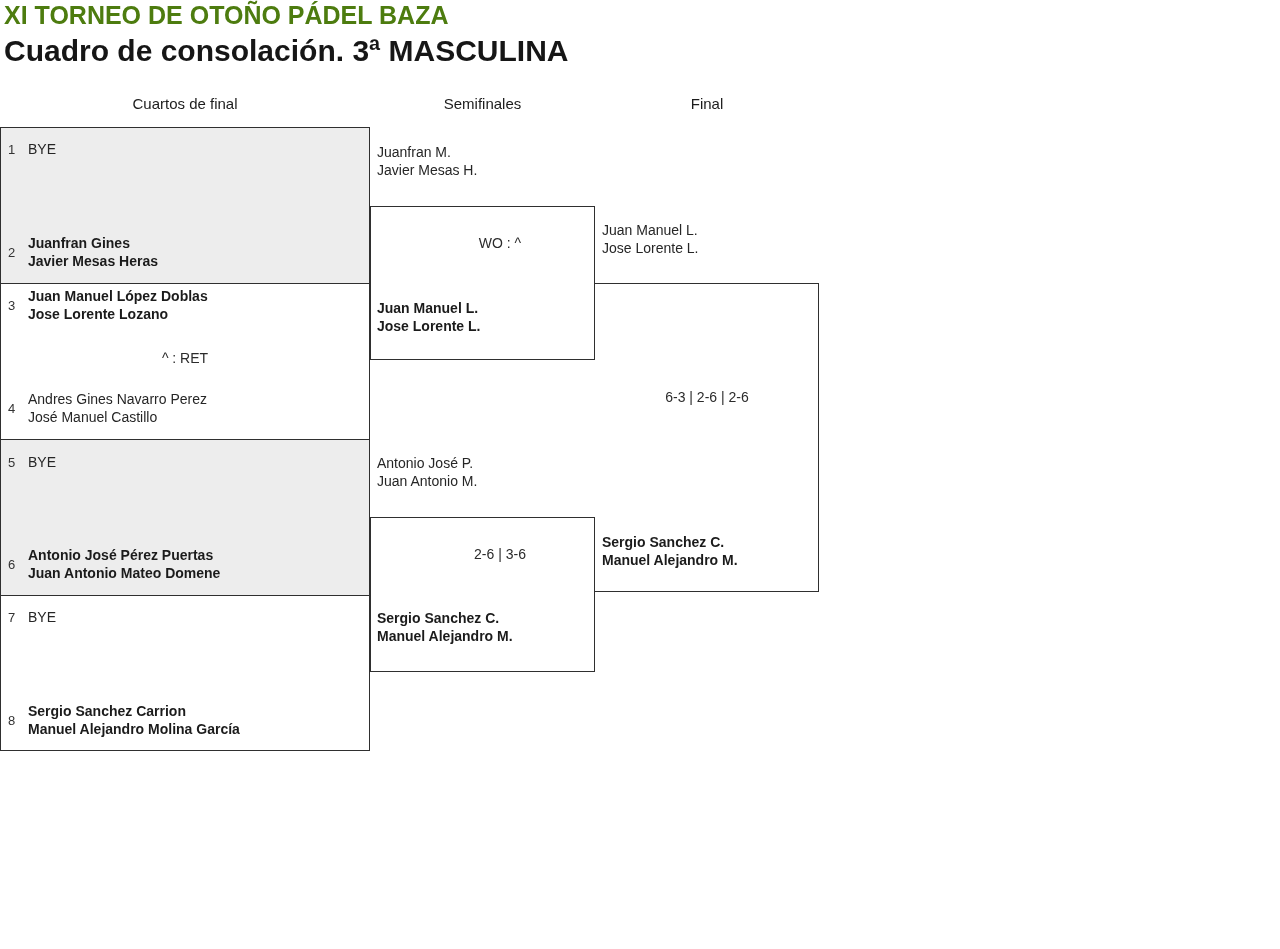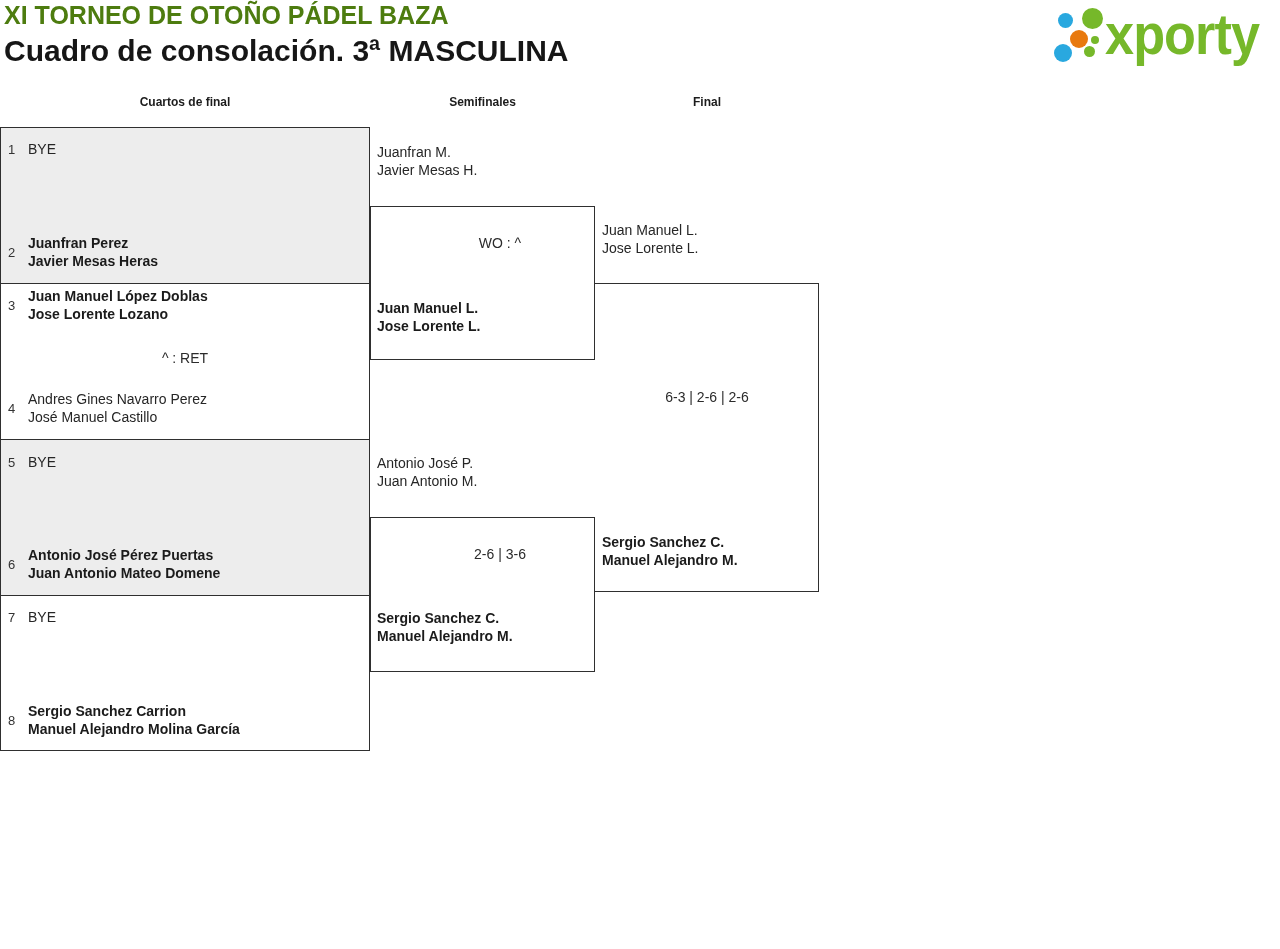--- a/index.html
+++ b/index.html
@@ -10,21 +10,21 @@
   .abs{position:absolute;white-space:nowrap;line-height:1;}
   
   .title-l1{left:4px;top:3px;font-size:25px;font-weight:bold;color:#4d7c0f;}
   .title-l2{left:4px;top:36px;font-size:30px;font-weight:bold;color:#161616;}
   
   .logo{left:1048px;top:0;width:228px;height:78px;cursor:pointer;}
   .dot{position:absolute;border-radius:50%;}
   .logo-text{position:absolute;left:57px;top:5px;font-size:58px;font-weight:bold;
     letter-spacing:-1px;transform:scaleX(0.9);transform-origin:left top;line-height:1;}
   
-  .hdr{top:96px;font-size:12px;font-weight:bold;text-align:center;color:#1c1c1c;}
+  .hdr{top:96px;font-size:15px;font-weight:normal;text-align:center;color:#1c1c1c;}
   .hdr-qf{left:0;width:370px;}
   .hdr-sf{left:370px;width:225px;}
   .hdr-f{left:595px;width:224px;}
   
   .box{position:absolute;box-sizing:border-box;border:1px solid #2f2f2f;}
   .qf-box{left:0;width:370px;}
   .qf1{top:127px;height:157px;background:#ededed;}
   .qf2{top:283px;height:157px;background:#ffffff;}
   .qf3{top:439px;height:157px;background:#ededed;}
   .qf4{top:595px;height:156px;background:#ffffff;}
@@ -63,43 +63,34 @@
   .p-fwa{left:602px;top:535px;} .p-fwb{left:602px;top:553px;}
 </style>
 </head>
 <body>
 
 <div class="canvas">
 
   <div class="abs title-l1">XI TORNEO DE OTOÑO PÁDEL BAZA</div>
   <div class="abs title-l2">Cuadro de consolación. 3ª MASCULINA</div>
 
-  <div class="abs logo">
-    <span class="dot" style="left:10px;top:13px;width:15px;height:15px;background:#29a8df;"></span>
-    <span class="dot" style="left:34px;top:8px;width:21px;height:21px;background:#76b82a;"></span>
-    <span class="dot" style="left:22px;top:30px;width:18px;height:18px;background:#e8790e;"></span>
-    <span class="dot" style="left:43px;top:36px;width:8px;height:8px;background:#76b82a;"></span>
-    <span class="dot" style="left:6px;top:44px;width:18px;height:18px;background:#29a8df;"></span>
-    <span class="dot" style="left:36px;top:46px;width:11px;height:11px;background:#76b82a;"></span>
-    <span class="logo-text" style="color:#76b82a;">xporty</span>
-  </div>
 
   <div class="abs hdr hdr-qf">Cuartos de final</div>
   <div class="abs hdr hdr-sf">Semifinales</div>
   <div class="abs hdr hdr-f">Final</div>
 
   <div class="box qf-box qf1"></div>
   <div class="box qf-box qf2"></div>
   <div class="box qf-box qf3"></div>
   <div class="box qf-box qf4"></div>
 
   <div class="abs seed p-q1s1">1</div>
   <div class="abs nm p-q1t1">BYE</div>
   <div class="abs seed p-q1s2">2</div>
-  <div class="abs nm bold p-q1t2a">Juanfran Perez</div>
+  <div class="abs nm bold p-q1t2a">Juanfran Gines</div>
   <div class="abs nm bold p-q1t2b">Javier Mesas Heras</div>
 
   <div class="abs seed p-q2s1">3</div>
   <div class="abs nm bold p-q2t1a">Juan Manuel López Doblas</div>
   <div class="abs nm bold p-q2t1b">Jose Lorente Lozano</div>
   <div class="abs score sc-qf p-q2sc">^ : RET</div>
   <div class="abs seed p-q2s2">4</div>
   <div class="abs nm p-q2t2a">Andres Gines Navarro Perez</div>
   <div class="abs nm p-q2t2b">José Manuel Castillo</div>
 

